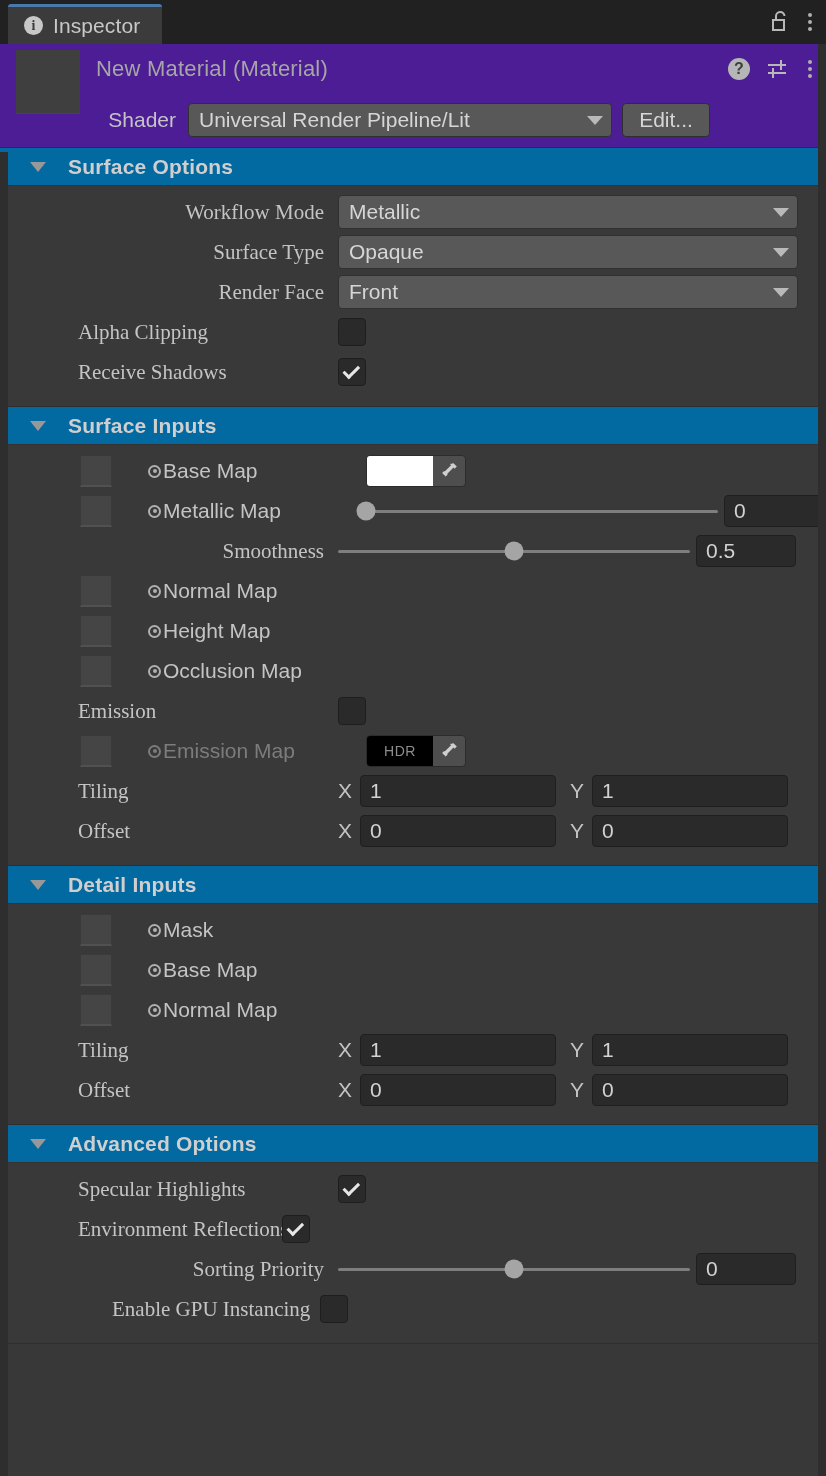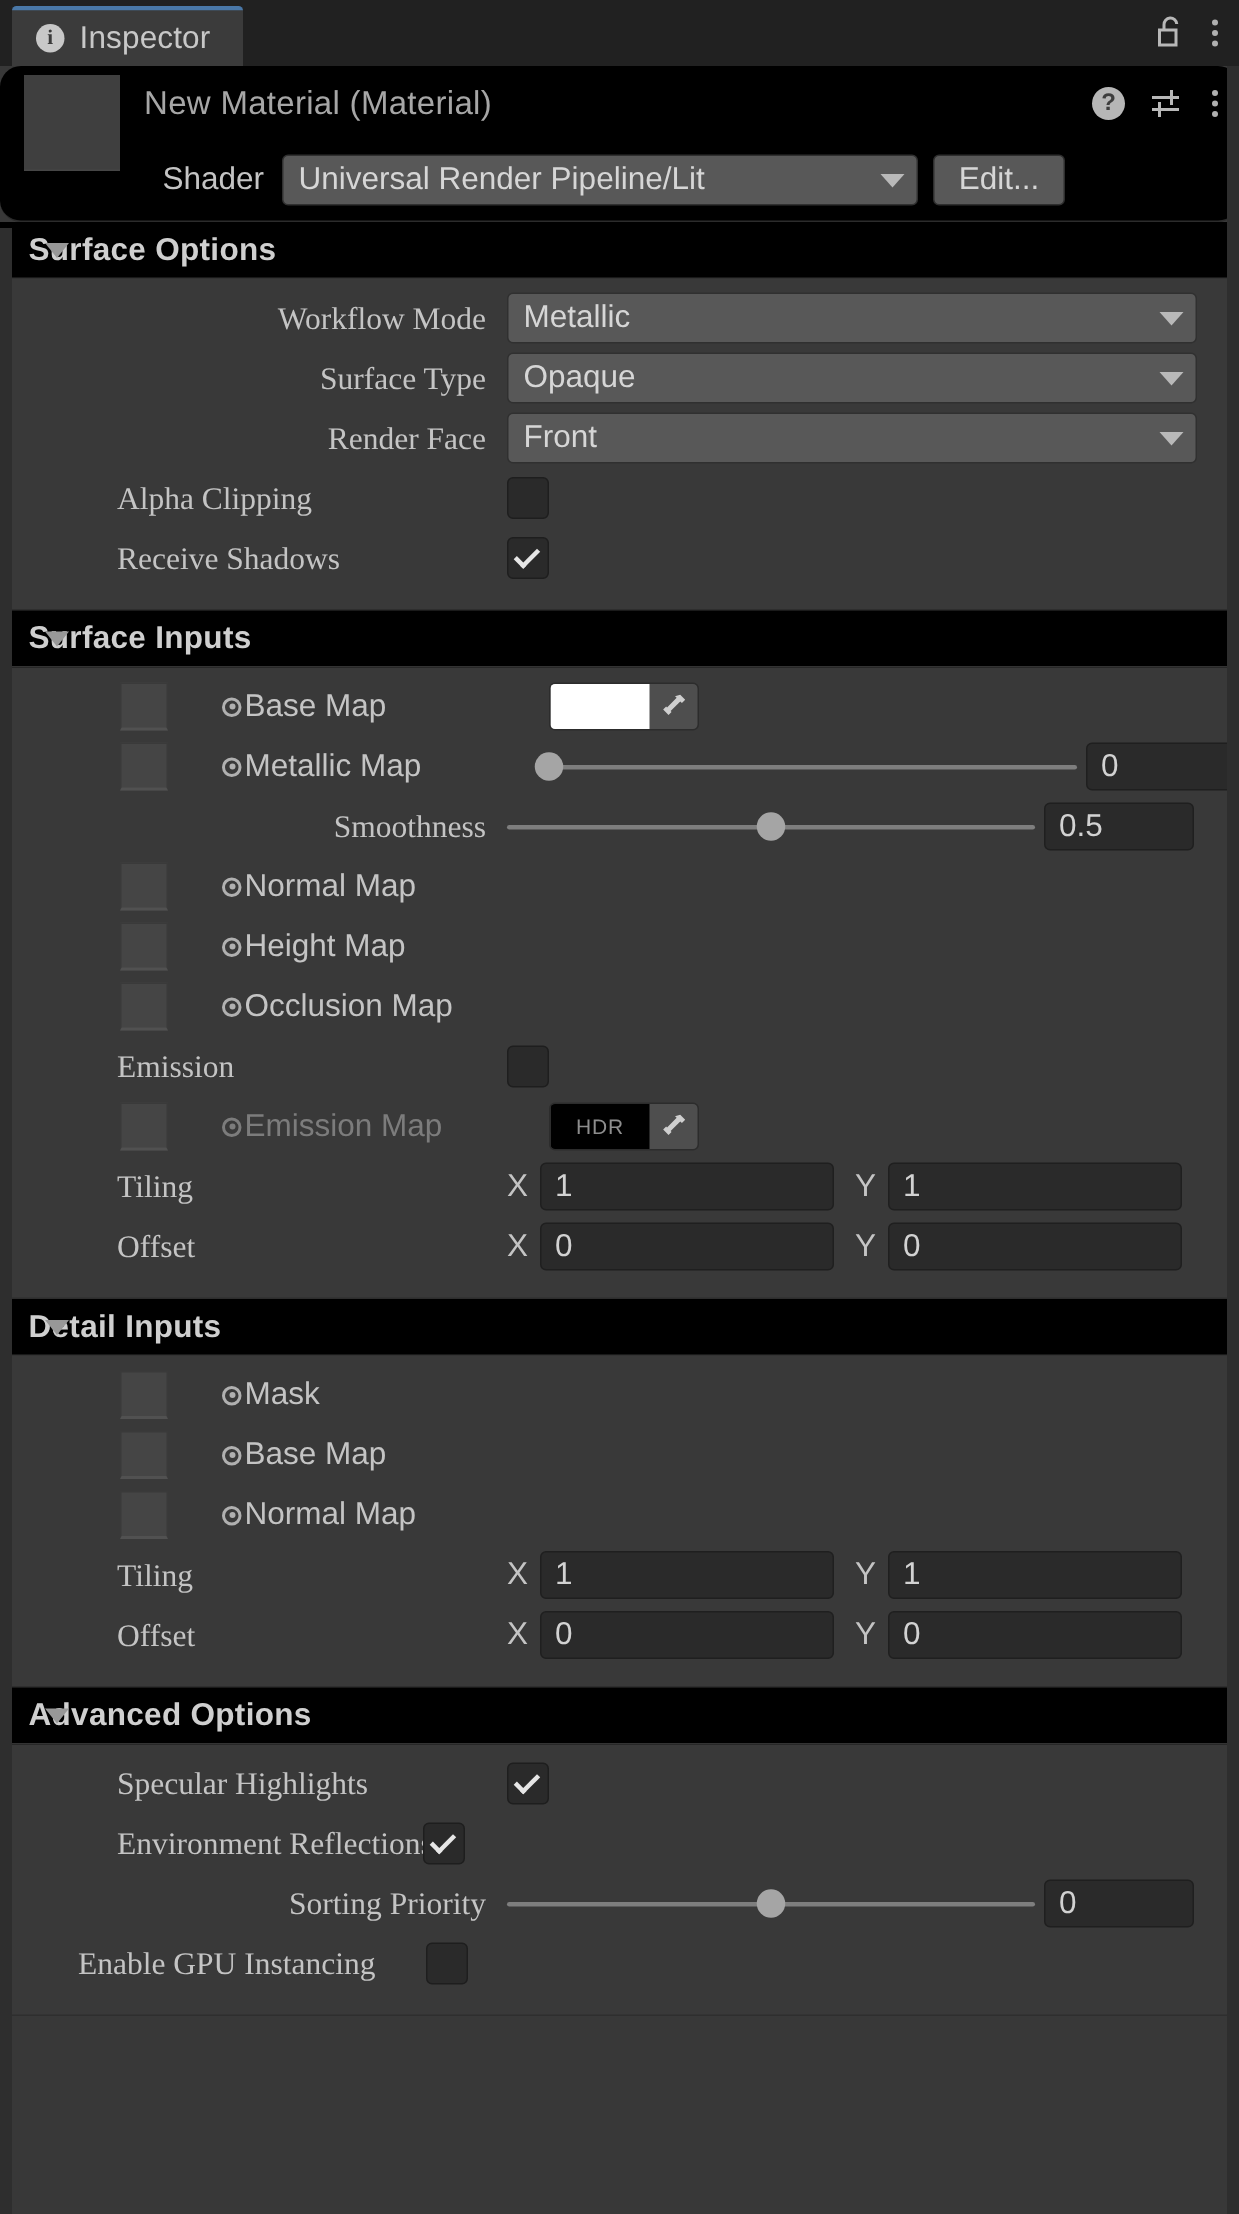--- a/index.html
+++ b/index.html
@@ -53,24 +53,23 @@
 
   
   .icon { display: inline-block; line-height: 0; }
   .kebab { display: flex; flex-direction: column; gap: 3px; padding: 2px; cursor: pointer; }
   .kebab i { width: 4px; height: 4px; border-radius: 50%; background: #b0b0b0; display: block; }
 
   
   .mat-header {
     position: relative;
     flex: 0 0 104px;
-    background: #000000;
+    background: #4c1d95;
     border-bottom: 1px solid #2c2c2c;
     padding-top: 6px;
-    border-radius: 14px;
   }
   .thumb {
     position: absolute; left: 16px; top: 6px;
     width: 64px; height: 64px;
     background: #3f3f3f;
     border-bottom: 1px solid #464646;
   }
   .mat-title {
     position: absolute; left: 96px; top: 12px;
     font-size: 22px; color: #a6a6a6; letter-spacing: .2px;
@@ -116,24 +115,24 @@
     height: 34px; padding: 0 12px;
     background: #585858; border: 1px solid #2e2e2e; border-radius: 4px;
     color: #d6d6d6; font-size: 21px;
     display: flex; align-items: center; justify-content: center;
     cursor: pointer;
   }
 
   
   .section { background: #393939; border-bottom: 1px solid #2e2e2e; }
   .section-header {
-    height: 38px; background: #000000;
+    height: 38px; background: #0369a1;
     border-bottom: 1px solid #333;
     display: flex; align-items: center;
-    padding-left: 19px; position: relative;
+    padding-left: 68px; position: relative;
     cursor: pointer;
   }
   .section-header .foldout {
     position: absolute; left: 46px; top: 50%;
     transform: translate(-100%, -50%);
     width: 0; height: 0;
     border-left: 8px solid transparent;
     border-right: 8px solid transparent;
     border-top: 10px solid #989898;
   }
@@ -506,21 +505,21 @@
           </div>
           <div class="row">
             <div class="row-label right">Sorting Priority</div>
             <div class="slider" style="width:352px">
               <span class="track"></span>
               <span class="knob" style="left:50%"></span>
             </div>
             <div class="numfield" style="width:100px;margin-left:6px">0</div>
           </div>
           <div class="row">
-            <div class="row-label" style="padding-left:52px;width:284px">Enable GPU Instancing</div>
+            <div class="row-label" style="padding-left:112px;width:320px">Enable GPU Instancing</div>
             <div class="checkbox"></div>
           </div>
         </div>
       </div>
     </div>
 
   <div class="bottom-pad"></div>
   <div class="left-edge"></div>
   <div class="right-edge"></div>
 </div>

